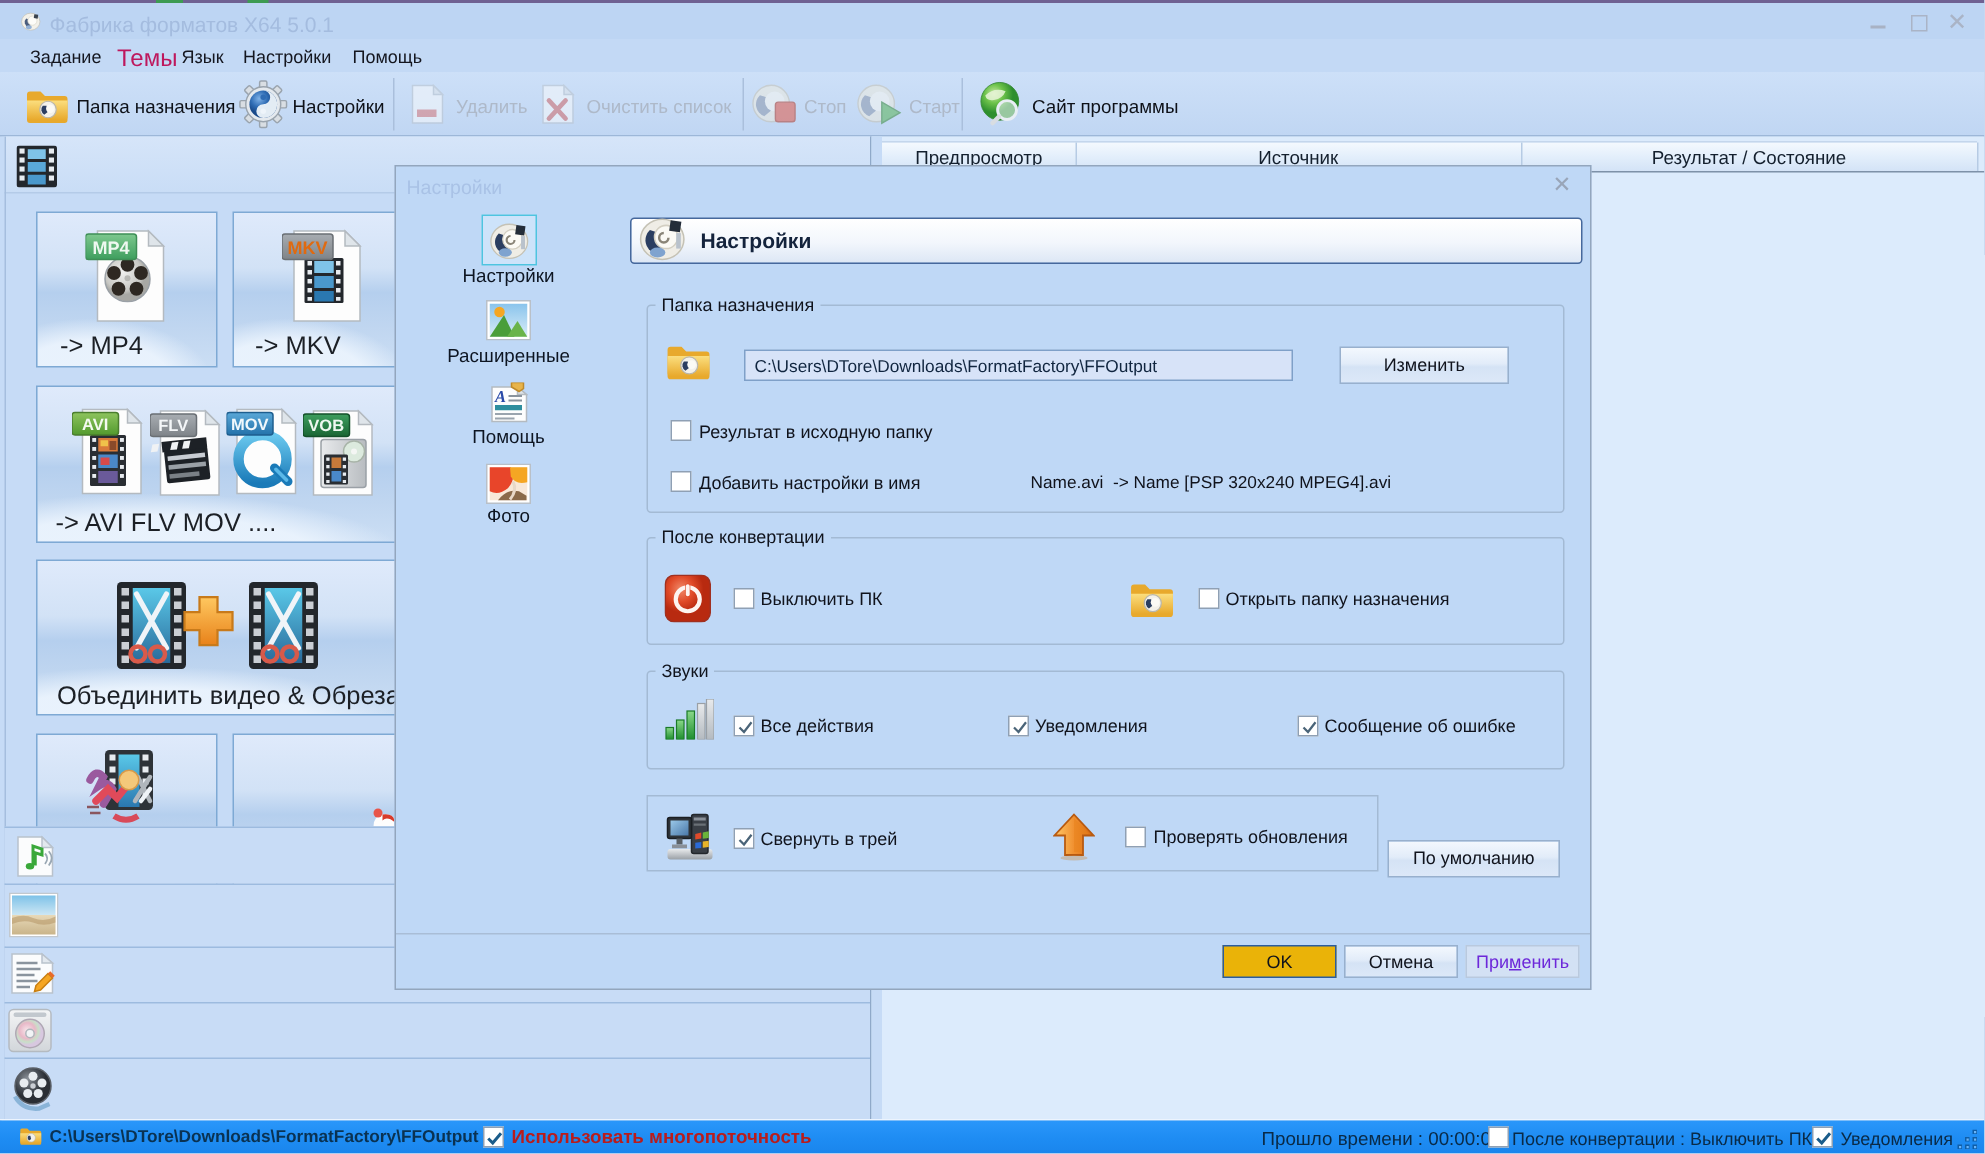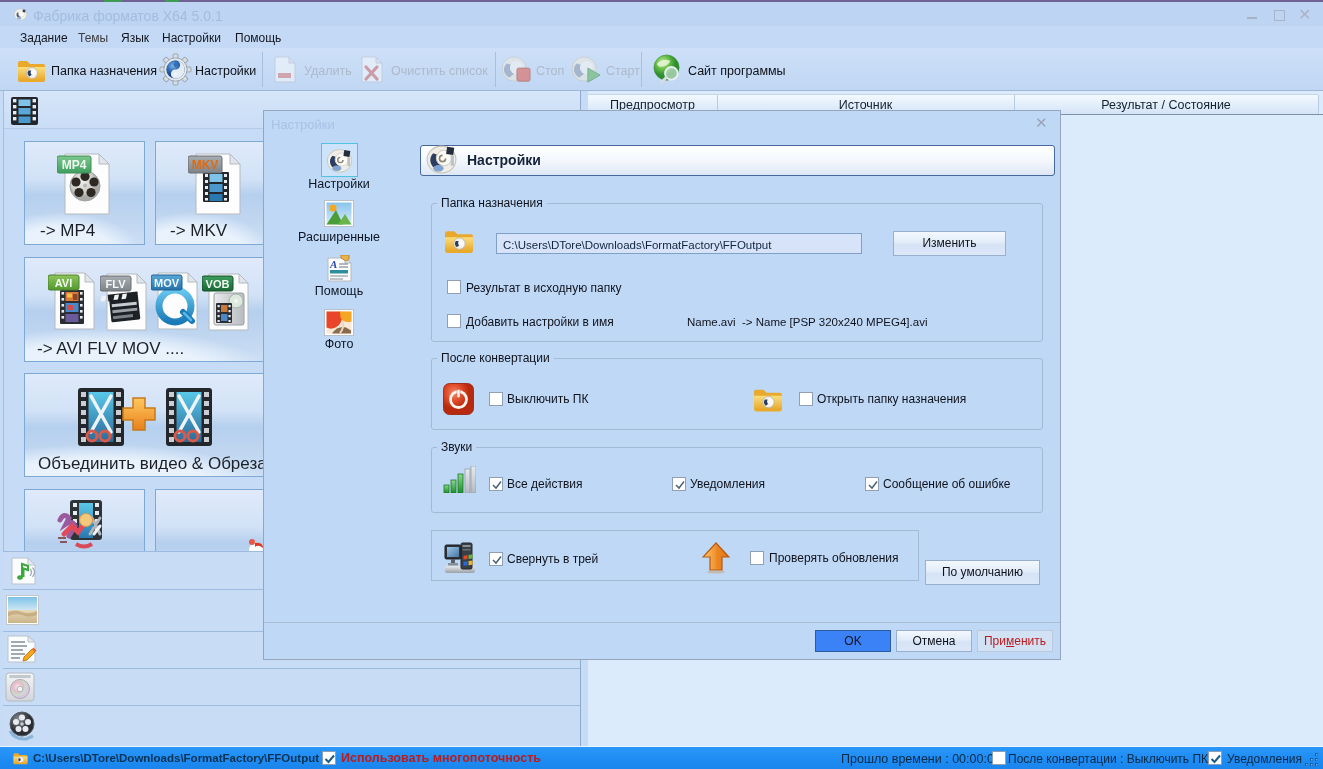--- a/index.html
+++ b/index.html
@@ -33,21 +33,21 @@
         <ellipse cx="13" cy="25.5" rx="4.5" ry="3" fill="#93b1d6"></ellipse>
       </svg></div>
 <div class="abs" style="left:33px;top:8px;font-size:14px;color:#a4bcdf;">Фабрика форматов X64 5.0.1</div>
 
 <div class="abs" style="left:1247px;top:17px;width:10px;height:1.5px;background:#a8b2c4;"></div>
 <div class="abs" style="left:1274px;top:10px;width:11px;height:11px;border:1.5px solid #aab4c6;"></div>
 <div class="abs" style="left:1298px;top:5px;width:16px;height:20px;font-size:16px;color:#aab4c6;">✕</div>
 
 <div class="abs" style="left:0;top:26px;width:1323px;height:22px;background:#c3d9f5;"></div>
 <div class="abs" style="left:20px;top:31px;font-size:12px;color:#14161f;">Задание</div>
-<div class="abs" style="left:78px;top:31px;font-size:12px;color:#404040;">Темы</div>
+<div class="abs" style="left:78px;top:31px;font-size:16px;color:#be185d;">Темы</div>
 <div class="abs" style="left:121px;top:31px;font-size:12px;color:#14161f;">Язык</div>
 <div class="abs" style="left:162px;top:31px;font-size:12px;color:#14161f;">Настройки</div>
 <div class="abs" style="left:235px;top:31px;font-size:12px;color:#14161f;">Помощь</div>
 
 <div class="abs" style="left:0;top:48px;width:1323px;height:43px;background:linear-gradient(180deg,#cde0f8,#c0d6f3);"></div>
 <div id="tb-folder" class="abs" style="left:17px;top:59px;width:29px;height:24px;"><svg width="29" height="24" viewBox="0 0 29 24">
         <path d="M1 4 a2 2 0 0 1 2-2 h7 l3 3 h13 a2 2 0 0 1 2 2 v14 a2 2 0 0 1-2 2 H3 a2 2 0 0 1-2-2 Z" fill="#e8a92c"></path>
         <path d="M1 8 h27 v11 a2 2 0 0 1-2 2 H3 a2 2 0 0 1-2-2 Z" fill="url(#fgrad)"></path>
         <defs>
           <linearGradient id="fgrad" x1="0" y1="0" x2="0" y2="1">
@@ -754,17 +754,17 @@
           </linearGradient>
         </defs>
         <path d="M14 3.5 L24 14 H18.5 V26 H14 Z" fill="#e8821a" opacity=".5"></path>
         <ellipse cx="14" cy="30" rx="9" ry="1.6" fill="#c8a070" opacity=".5"></ellipse>
       </svg></div>
 <div class="cb" style="left:750px;top:551px;"></div>
 <div class="lbl" style="left:769px;top:551px;">Проверять обновления</div>
 <div class="btn" style="left:925px;top:560px;width:115px;height:25px;line-height:23px;">По умолчанию</div>
 
 <div class="abs" style="left:264px;top:622px;width:796px;height:1px;background:#a9bdd6;"></div>
-<div class="btn" style="left:815px;top:630px;width:76px;height:22px;line-height:20px;border:1px solid #2b5c9d;background:#3b82f6;">OK</div>
+<div class="btn" style="left:815px;top:630px;width:76px;height:22px;line-height:20px;border:1px solid #2b5c9d;background:#eab308;">OK</div>
 <div class="btn" style="left:896px;top:630px;width:76px;height:22px;line-height:20px;">Отмена</div>
-<div class="btn" style="left:977px;top:630px;width:76px;height:22px;line-height:20px;color:#b91c1c;background:#d3e1f4;border-color:#b9c9de;">При<span style="text-decoration:underline;">м</span>енить</div>
+<div class="btn" style="left:977px;top:630px;width:76px;height:22px;line-height:20px;color:#6d28d9;background:#d3e1f4;border-color:#b9c9de;">При<span style="text-decoration:underline;">м</span>енить</div>
 
 </div>
 
 </body></html>

